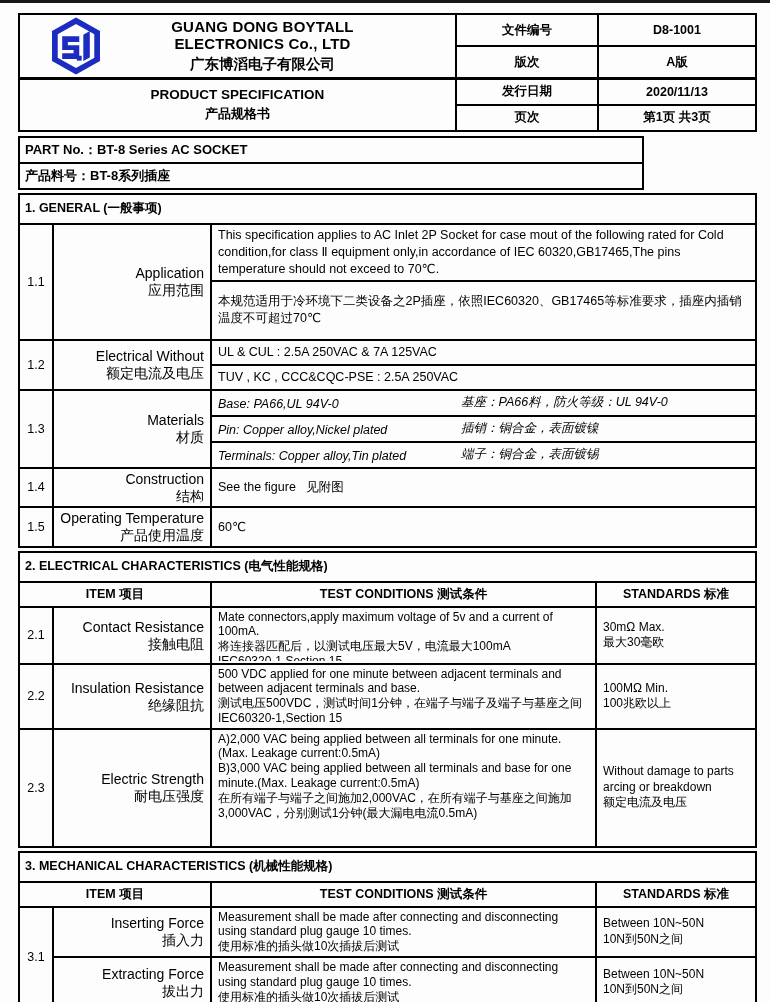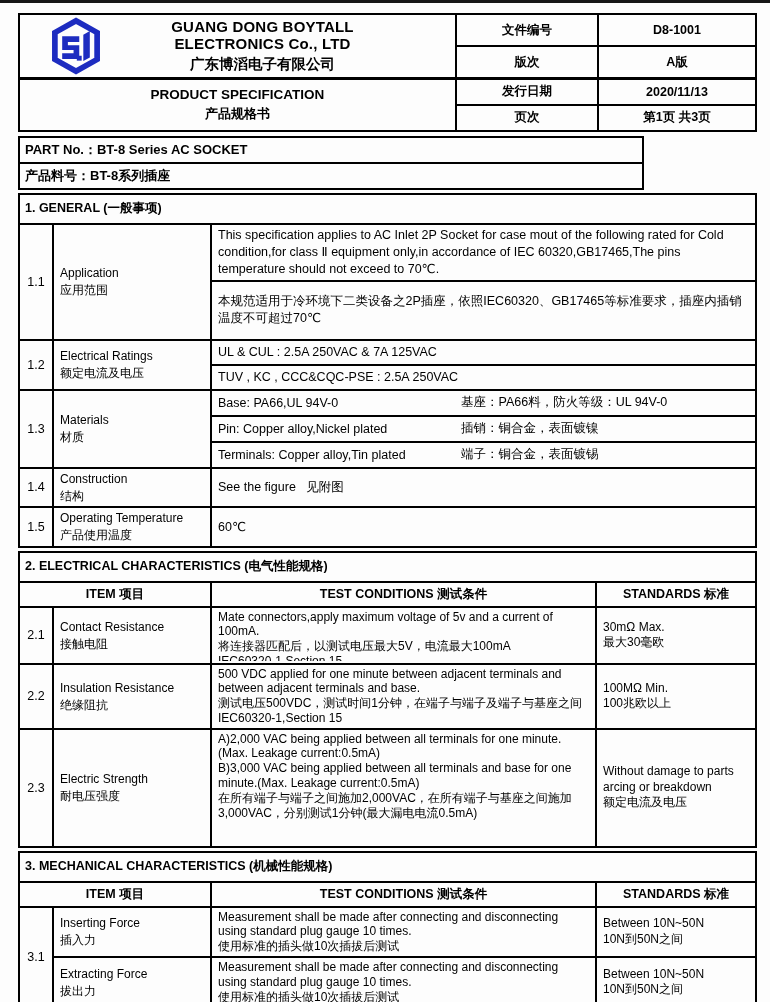--- a/index.html
+++ b/index.html
@@ -32,23 +32,23 @@
   .meta-value { font-size: 12.5px; }
 
   
   .part { margin-top: 4px; }
   .part td { font-size: 13px; font-weight: bold; height: 26px; padding-left: 5px; }
 
   
   .sec { margin-top: 3px; }
   .sec-head td { font-weight: bold; font-size: 12.5px; height: 30px; padding-left: 5px; }
   .c-num { text-align: center; font-size: 12.5px; border-radius: 12px; }
-  .c-item { text-align: left; font-size: 12px; line-height: 16px; border-radius: 30px; }
+  .c-item { text-align: right; font-size: 14px; line-height: 16px; border-radius: 30px; }
   .item-cn { margin-top: 1px; }
-  .cell-en-cn { display: flex; align-items: center; }
+  .cell-en-cn { display: flex; align-items: flex-end; font-style: italic; }
   .cell-en-cn .en { width: 243px; flex: none; }
   .cell-en-cn .cn { flex: 1; }
   .para { line-height: 17px; }
   .colhead td { text-align: center; font-weight: bold; font-size: 12.5px; height: 25px; }
   .test-cell { vertical-align: top; padding-top: 2px; }
   .preline { white-space: pre-line; }
   .test-text { font-size: 12px; line-height: 14.8px; }
   .std-text { font-size: 12px; line-height: 15.5px; }
   .clip { height: 51px; overflow: hidden; }
 
@@ -144,21 +144,21 @@
     </tr>
     <tr>
       <td class="h-11b">
             <div class="para">本规范适用于冷环境下二类设备之2P插座，依照IEC60320、GB17465等标准要求，插座内插销温度不可超过70℃</div>
           </td>
     </tr>
 
     <tr>
       <td rowspan="2" class="c-num">1.2</td>
       <td rowspan="2" class="c-item">
-        <div>Electrical Ratings</div>
+        <div>Electrical Without</div>
         <div class="item-cn">额定电流及电压</div>
       </td>
       <td class="h-12">UL &amp; CUL : 2.5A 250VAC &amp; 7A 125VAC</td>
     </tr>
     <tr>
           <td class="h-12">TUV , KC , CCC&amp;CQC-PSE : 2.5A 250VAC</td>
         </tr>
 
     <tr>
       <td rowspan="3" class="c-num">1.3</td>

